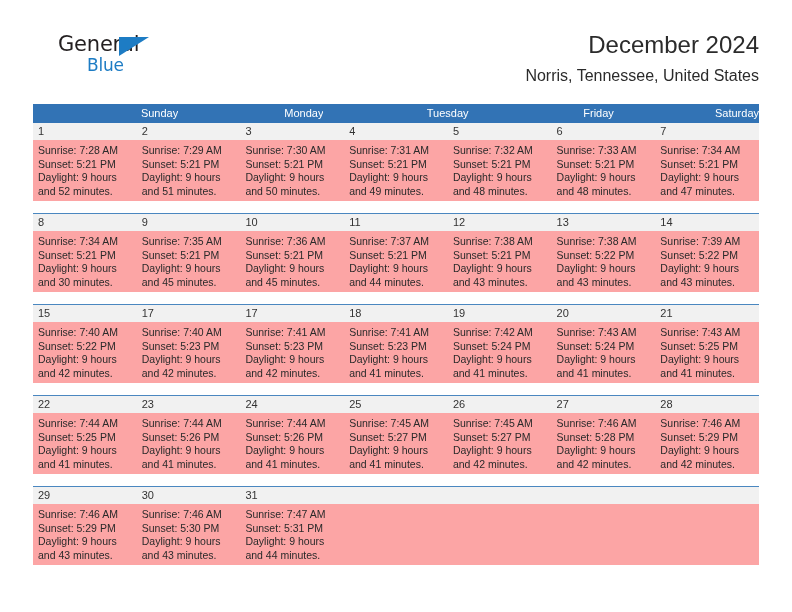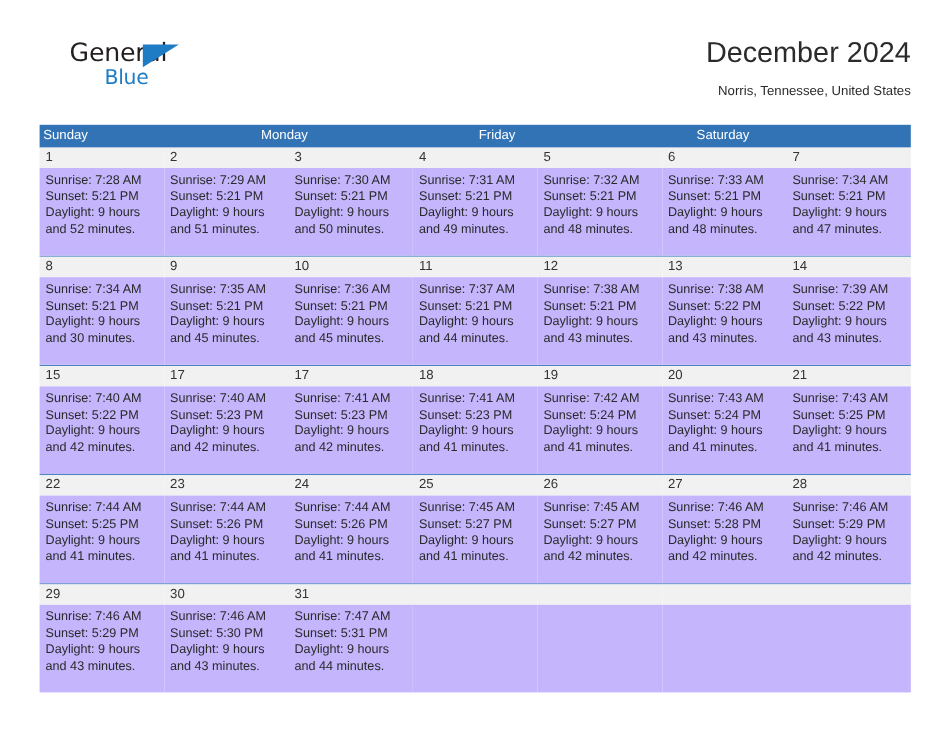--- a/index.html
+++ b/index.html
@@ -78,21 +78,21 @@
     text-align: right;
   }
   .cal-title {
     font-size: 24px;
     font-weight: normal;
     color: #2b2b2b;
     line-height: 34px;
     white-space: nowrap;
   }
   .cal-subtitle {
-    font-size: 11px;
+    font-size: 16px;
     font-weight: normal;
     color: #2b2b2b;
     line-height: 20px;
     margin-top: 4px;
     white-space: nowrap;
   }
 
   
   .calendar {
     position: absolute;
@@ -103,26 +103,27 @@
 
   .weekday-row {
     display: flex;
     width: 726px;
     height: 19px;
     background: #3273b5;
   }
   .weekday-cell {
     flex: 1 1 0;
     box-sizing: border-box;
-    padding-left: 3px;
+    padding-left: 18px;
     color: #ffffff;
     font-size: 11px;
     line-height: 19px;
     white-space: nowrap;
     overflow: hidden;
+    text-align: right;
   }
 
   .week-row {
     display: flex;
     width: 726px;
     border-top: 1px solid #4a87c0;
     box-sizing: border-box;
   }
   .week-row:first-of-type {
     border-top: none;
@@ -143,22 +144,22 @@
     height: 17px;
     padding-left: 5px;
     box-sizing: border-box;
     white-space: nowrap;
   }
   .day-cell.empty .day-number {
     background: #f1f1f1;
   }
   .day-details {
     padding: 4px 5px 0 5px;
-    background: #c4b5fd;
-    height: 73px;
+    background: #fca5a5;
+    height: 61px;
     box-sizing: border-box;
   }
   .day-line {
     font-size: 10.5px;
     color: #2a2a2a;
     line-height: 13.5px;
     white-space: nowrap;
     overflow: hidden;
   }
 </style>
@@ -179,20 +180,21 @@
       <div class="cal-title">December 2024</div>
       <div class="cal-subtitle">Norris, Tennessee, United States</div>
     </div>
 
   </div>
 
   <div class="calendar">
     <div class="weekday-row" id="weekday-row">
         <div class="weekday-cell">Sunday</div>
         <div class="weekday-cell">Monday</div>
+        <div class="weekday-cell">Tuesday</div>
         <div class="weekday-cell">Friday</div>
         <div class="weekday-cell">Saturday</div>
       </div>
     <div id="weeks-container">
         <div class="week-row">
           <div class="day-cell">
             <div class="day-number">1</div>
             <div class="day-details">
               <div class="day-line">Sunrise: 7:28 AM</div>
               <div class="day-line">Sunset: 5:21 PM</div>

